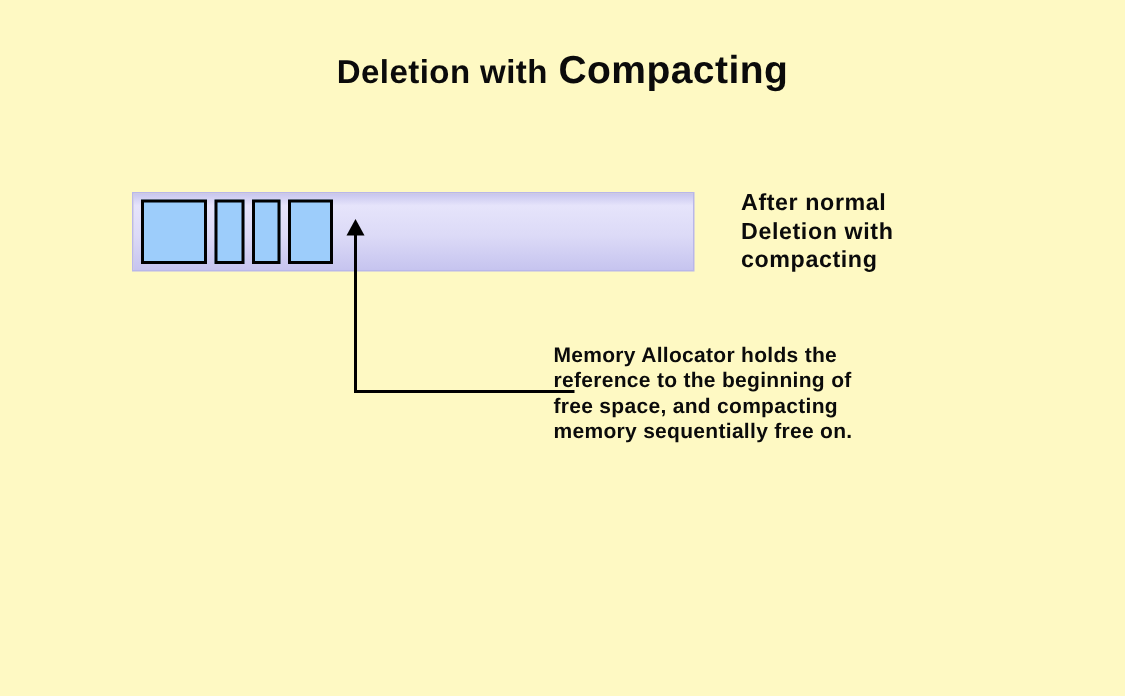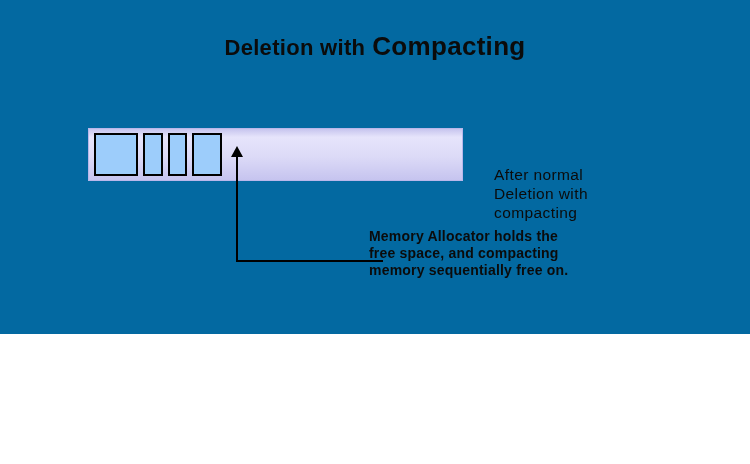--- a/index.html
+++ b/index.html
@@ -13,22 +13,22 @@
     --text: #0b0b0b;
   }
   html, body {
     margin: 0;
     padding: 0;
     background: #ffffff;
   }
   .slide {
     position: relative;
     width: 750px;
-    height: 334px;
-    background: #0369a1;
+    height: 464px;
+    background: #fef9c3;
     overflow: hidden;
     font-family: "Liberation Sans", sans-serif;
     color: var(--text);
   }
   .title {
     position: absolute;
     top: 31px;
     left: 0;
     width: 100%;
     margin: 0;
@@ -67,26 +67,25 @@
     height: 43px;
     box-sizing: border-box;
     background: var(--block-fill);
     border: 2px solid var(--line);
   }
   .side-label {
     position: absolute;
     left: 494px;
     top: 126px;
     font-size: 15.5px;
-    font-weight: normal;
+    font-weight: bold;
     line-height: 19px;
     letter-spacing: 0.4px;
     color: var(--text);
     white-space: nowrap;
-    margin-top: 39px;
   }
   .annotation {
     position: absolute;
     left: 369px;
     top: 228px;
     font-size: 14px;
     font-weight: bold;
     line-height: 17px;
     letter-spacing: 0.2px;
     color: var(--text);
@@ -140,17 +139,18 @@
     <div>Deletion with</div>
     <div>compacting</div>
   </div>
 
   <div class="arrow-head"></div>
   <div class="arrow-vline"></div>
   <div class="arrow-hline"></div>
 
   <div class="annotation">
     <div>Memory Allocator holds the</div>
+    <div>reference to the beginning of</div>
     <div>free space, and compacting</div>
     <div>memory sequentially free on.</div>
   </div>
 
 </div>
 
 </body></html>

